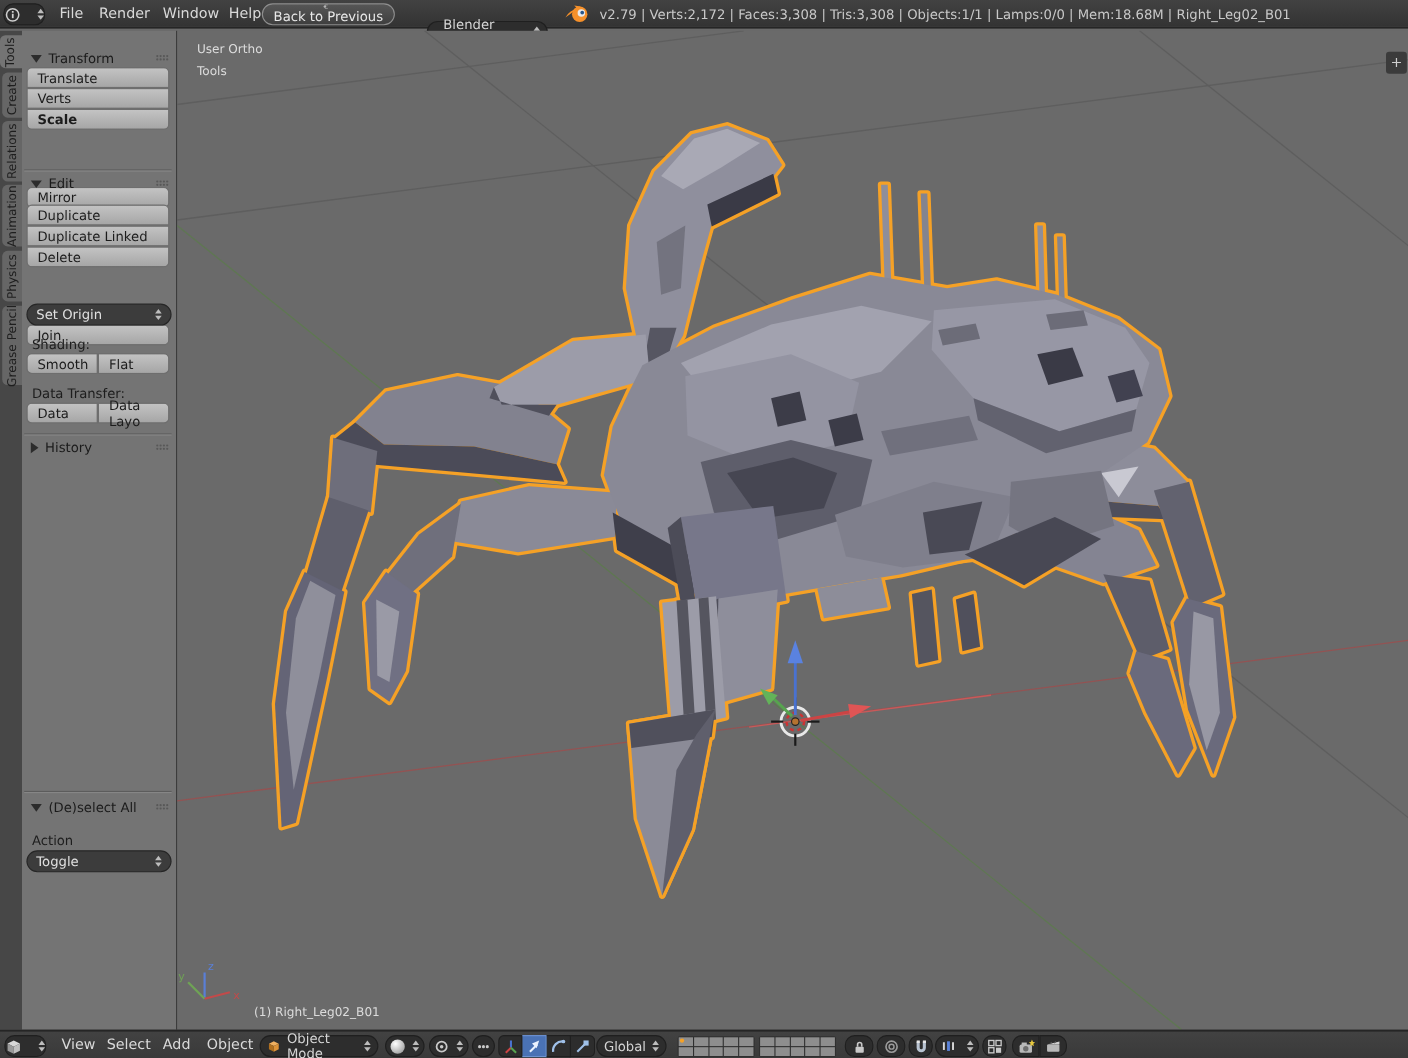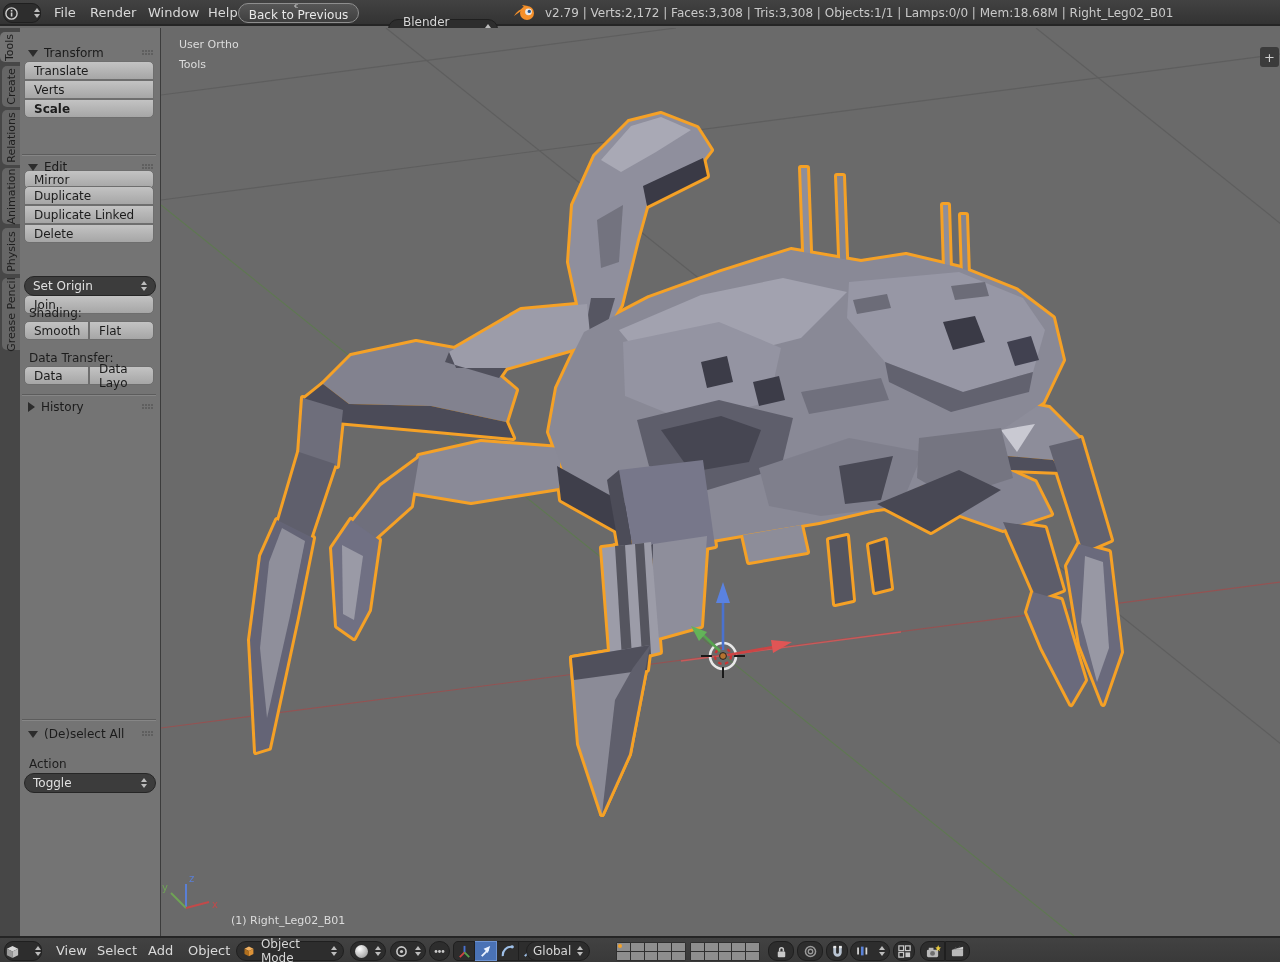--- a/index.html
+++ b/index.html
@@ -420,21 +420,21 @@
         </svg>
       </div>
       <div class="mbtn">
         <svg width="15" height="15" viewBox="0 0 16 16">
           <line x1="3" y1="13" x2="10" y2="6" stroke="#9fc0e8" stroke-width="2"></line>
           <rect x="9" y="2" width="5" height="5" fill="#9fc0e8"></rect>
         </svg>
       </div>
     </div>
 
-    <div class="hbtn" style="left:526px;width:64px;justify-content:space-between;">
+    <div class="hbtn" style="left:542px;width:64px;justify-content:space-between;">
       <span>Global</span>
       <span class="updn">
           <i class="up"></i>
           <i class="dn"></i>
         </span>
     </div>
 
     <div class="layers" style="left:616px;">
       <div class="lcell hasdot"></div>
       <div class="lcell"></div>

